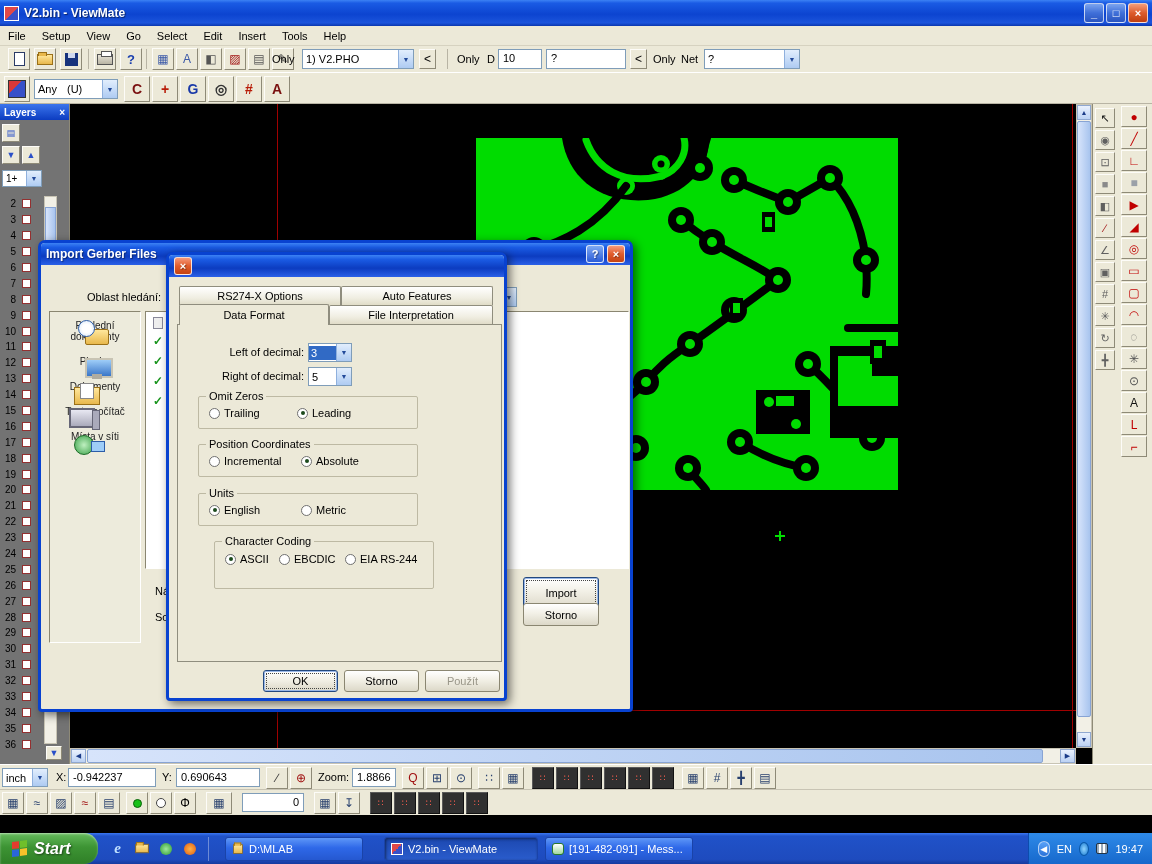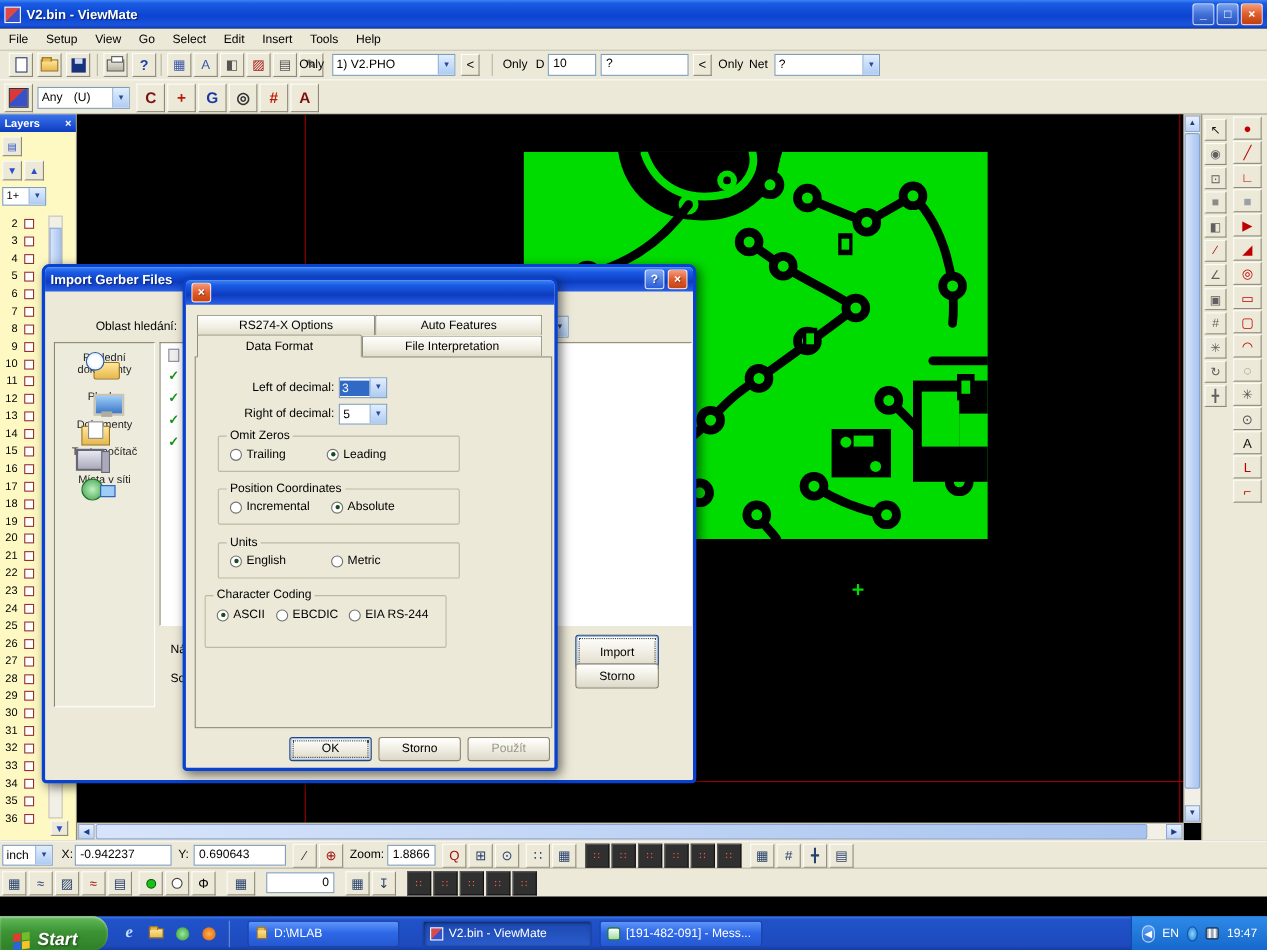--- a/index.html
+++ b/index.html
@@ -50,21 +50,21 @@
   .pcb{position:absolute;left:406px;top:34px;width:422px;height:352px}
   .gcross i{position:absolute;background:#00e000;display:block}
   .gcross .gv{left:4px;top:0;width:2px;height:10px}
   .gcross .gh{left:0;top:4px;width:10px;height:2px}
   
   .vscroll{position:absolute;left:1076px;top:104px;width:16px;height:644px;background:#f2f0e6;border:1px solid #c8c4b4}
   .hscroll{position:absolute;left:70px;top:748px;width:1006px;height:16px;background:#f2f0e6;border:1px solid #c8c4b4}
   .sarr{position:absolute;background:linear-gradient(#eaf1fd,#bcd2f4);border:1px solid #90a8d0;color:#1c3c88;font-size:7px;display:flex;align-items:center;justify-content:center}
   .sthumb{position:absolute;background:linear-gradient(90deg,#d7e4fb,#a8c4ee);border:1px solid #88a4d4;border-radius:2px}
   
-  .layers{position:absolute;left:0;top:104px;width:70px;height:660px;background:#fef9c3;border-right:1px solid #8e8a77}
+  .layers{position:absolute;left:0;top:104px;width:70px;height:660px;background:#737373;border-right:1px solid #8e8a77}
   .paltitle{height:16px;background:linear-gradient(#3a74ec,#0c3cc0);color:#fff;font-size:10px;font-weight:bold;display:flex;align-items:center;padding:0 4px}
   .palx{margin-left:auto;font-weight:bold;cursor:default}
   .sbtn{position:absolute;width:18px;height:18px;display:flex;align-items:center;justify-content:center;background:#ece9d8;border:1px solid;border-color:#fdfcf8 #8e8a77 #8e8a77 #fdfcf8;font-size:9px;color:#2a50c8}
   .llist{position:absolute;left:0;top:92px;width:44px}
   .lrow{height:15.9px;display:flex;align-items:center;font-size:10px}
   .lnum{width:18px;text-align:right;padding-right:2px}
   .lchip{width:9px;height:9px;border:1px solid #943030;background:#fff;margin-left:4px}
   .lscroll{position:absolute;left:44px;top:92px;width:13px;height:548px;background:#f2f0e6;border:1px solid #c8c4b4}
   .lsthumb{position:absolute;left:0;top:10px;width:11px;height:120px;background:linear-gradient(90deg,#d7e4fb,#a8c4ee);border:1px solid #88a4d4}
   
@@ -108,21 +108,21 @@
   .plic.docs::after{left:10px;top:2px;width:12px;height:14px;background:#fff;border:1px solid #888}
   .plic.comp::before{left:4px;top:2px;width:22px;height:16px;background:linear-gradient(#e8e8f2,#aab);border:2px solid #667}
   .plic.comp::after{left:27px;top:4px;width:6px;height:18px;background:#aab;border:1px solid #667}
   .plic.net::before{left:3px;top:4px;width:18px;height:18px;border-radius:50%;background:radial-gradient(#bff0c0,#3aa048);border:1px solid #1c6c28}
   .plic.net::after{left:20px;top:10px;width:12px;height:9px;background:#9ecdf8;border:1px solid #2c5ca8}
   .filelist{position:absolute;left:104px;top:68px;width:484px;height:258px;background:#fff;border:1px solid;border-color:#8a8671 #fff #fff #8a8671}
   .fl-check{position:absolute;left:7px;color:#18941c;font-weight:bold;font-size:12px}
   .fl-doc{position:absolute;left:7px;top:5px;width:10px;height:12px;background:#eee;border:1px solid #889}
   
   .taskbar{position:absolute;left:0;top:833px;width:1152px;height:31px;background:linear-gradient(#3a77f2,#2052c8 10%,#1e4bbe 85%,#153a9e)}
-  .start{position:absolute;left:0;top:0;height:31px;width:98px;border-radius:0 14px 14px 0;background:linear-gradient(#65bb5c,#3d9434 45%,#2f7f27);display:flex;align-items:flex-end;gap:6px;padding:0 12px;color:#fff;font-weight:bold;font-style:italic;font-size:16px;text-shadow:1px 1px 2px rgba(0,0,0,.5);box-shadow:inset 0 1px 2px rgba(255,255,255,.5)}
+  .start{position:absolute;left:0;top:0;height:31px;width:98px;border-radius:0 14px 14px 0;background:linear-gradient(#65bb5c,#3d9434 45%,#2f7f27);display:flex;align-items:center;gap:6px;padding:0 12px;color:#fff;font-weight:bold;font-style:italic;font-size:16px;text-shadow:1px 1px 2px rgba(0,0,0,.5);box-shadow:inset 0 1px 2px rgba(255,255,255,.5)}
   .flag{width:16px;height:16px;display:grid;grid-template-columns:7px 7px;grid-template-rows:7px 7px;gap:1px;transform:skewY(-8deg)}
   .flag i{display:block}
   .ql{width:19px;height:19px;margin-top:6px;display:flex;align-items:center;justify-content:center}
   .task{position:absolute;top:4px;height:24px;border-radius:3px;background:linear-gradient(#5e97f8,#2e68e8 45%,#2558d0);border:1px solid #1a43a8;color:#fff;display:flex;align-items:center;padding:0 6px;gap:5px;font-size:11px;white-space:nowrap;overflow:hidden}
   .task.active{background:linear-gradient(#1c48b0,#2a5ccc);box-shadow:inset 1px 1px 3px rgba(0,0,0,.5)}
   .tico{width:12px;height:12px;flex:none}
   .tray{position:absolute;right:0;top:0;height:31px;left:1028px;background:linear-gradient(#2e8ae8,#1668cc);border-left:1px solid #0c4cae;display:flex;align-items:center;gap:7px;padding:0 9px;color:#fff;font-size:11px}
   .chev{width:16px;height:16px;border-radius:8px;background:linear-gradient(#5aa2f8,#2a72d8);border:1px solid rgba(255,255,255,.6);color:#fff;font-size:9px;display:flex;align-items:center;justify-content:center}
   .trico1{width:14px;height:14px;border-radius:50%;background:radial-gradient(#8fd4ff,#1778d0);border:1px solid #0a58a8}
   .trico2{width:17px;height:11px;border-radius:2px;border:1px solid #234;background:repeating-linear-gradient(90deg,#9ab 0 2px,#fff 2px 4px)}
@@ -828,21 +828,21 @@
         <span class="ropt" style="left:10px;top:10px">
             <span class="radio on"></span>
             <span>English</span>
           </span>
         <span class="ropt" style="left:102px;top:10px">
             <span class="radio"></span>
             <span>Metric</span>
           </span>
       </div>
 
-      <div class="group" style="left:8px;top:216px;width:220px;height:48px">
+      <div class="group" style="left:36px;top:216px;width:220px;height:48px">
         <span class="glab">Character Coding</span>
         <span class="ropt" style="left:10px;top:11px">
             <span class="radio on"></span>
             <span>ASCII</span>
           </span>
         <span class="ropt" style="left:64px;top:11px">
             <span class="radio"></span>
             <span>EBCDIC</span>
           </span>
         <span class="ropt" style="left:130px;top:11px">

